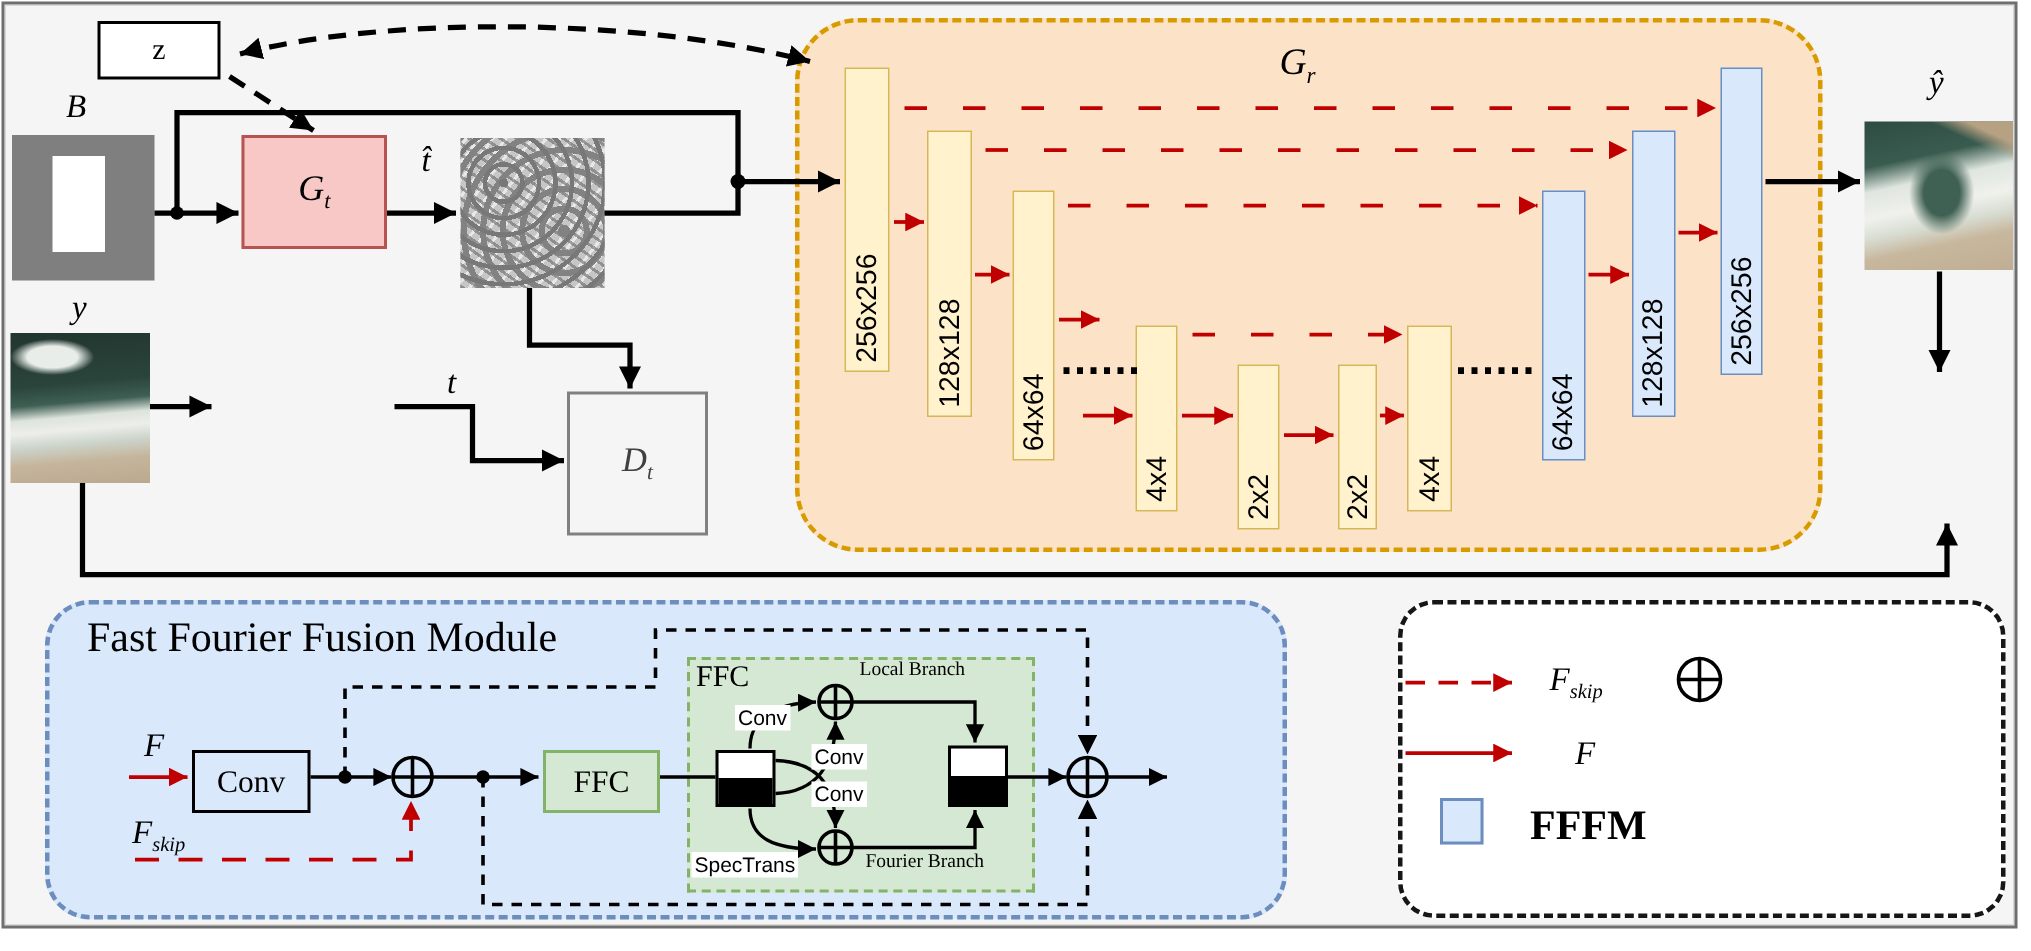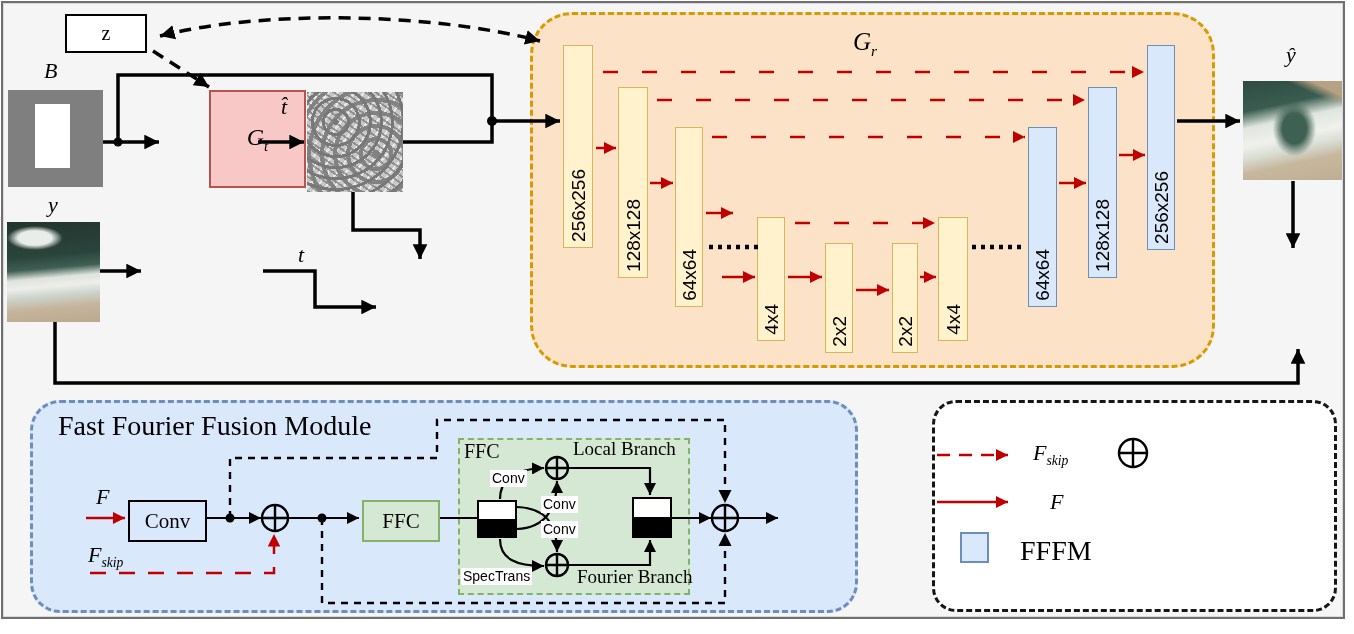--- a/index.html
+++ b/index.html
@@ -37,21 +37,21 @@
   .bar.enc{background:var(--yellow_fill);border:1.5px solid var(--yellow_border);}
   .bar.dec{background:var(--blue_fill);border:1.5px solid var(--blue_border);}
   .bar span{writing-mode:vertical-rl;transform:rotate(180deg);
             font-family:"Liberation Sans","DejaVu Sans",sans-serif;font-size:19px;line-height:1;}
   
   .lab{position:absolute;z-index:4;white-space:nowrap;}
   .it{font-style:italic;}
   .math{font-style:italic;font-size:22px;}
   sub{font-size:0.62em;font-style:italic;}
   .title{font-size:28px;}
-  .branch{font-size:19px;}
+  .branch{font-size:13px;}
   .chip{font-family:"Liberation Sans","DejaVu Sans",sans-serif;font-size:14px;background:#fff;
         padding:0 2px;z-index:6;line-height:1.2;}
   
   .img{z-index:3;}
   .img-b{background:#7f7f7f;}
   .img-b::after{content:"";position:absolute;left:28%;top:14%;width:37%;height:66%;background:#fff;}
   .img-that{background-color:#c6c6c6;background-image:
       repeating-radial-gradient(circle at 30% 30%, #787878 0 3px, transparent 3px 11px),
       repeating-radial-gradient(circle at 72% 62%, #828282 0 4px, transparent 4px 13px),
       repeating-linear-gradient(35deg, rgba(96,96,96,.55) 0 2px, transparent 2px 6px),
@@ -88,29 +88,32 @@
   <div class="abs gr-region" style="left:530px;top:12px;width:685px;height:356px;"></div>
   <div class="abs fffm-region" style="left:30px;top:400px;width:828px;height:213px;"></div>
   <div class="abs ffc-detail" style="left:458px;top:438px;width:232px;height:157px;"></div>
   <div class="abs legend-box" style="left:932px;top:400px;width:405px;height:212px;"></div>
 
   <div class="abs cbox zbox" style="left:65px;top:14px;width:82px;height:39px;">
     <span>z</span>
   </div>
   <div class="lab math" style="left:44px;top:58px;">B</div>
   <div class="abs img img-b" style="left:8px;top:90px;width:95px;height:97px;"></div>
-  <div class="abs cbox gtbox" style="left:161px;top:90px;width:97px;height:98px;margin-left:48px;">
+  <div class="abs cbox gtbox" style="left:161px;top:90px;width:97px;height:76px;">
     <span><span class="it">G</span><sub>t</sub></span>
   </div>
   <div class="lab math" style="left:281px;top:94px;">t̂</div>
   <div class="abs img img-that" style="left:307px;top:92px;width:96px;height:100px;"></div>
 
   <div class="lab math" style="left:48px;top:192px;">y</div>
   <div class="abs img img-y" style="left:7px;top:222px;width:93px;height:100px;"></div>
   <div class="lab math" style="left:298px;top:242px;">t</div>
+  <div class="abs cbox dbox" style="left:378px;top:261px;width:94px;height:96px;">
+    <span><span class="it">D</span><sub>t</sub></span>
+  </div>
 
   <div class="lab" style="left:853px;top:28px;font-size:25px;">
     <span class="it">G</span><sub>r</sub>
   </div>
   <div class="abs bar enc" style="left:563px;top:45px;width:30px;height:203px;">
       <span>256x256</span>
     </div>
   <div class="abs bar enc" style="left:618px;top:87px;width:30px;height:191px;">
       <span>128x128</span>
     </div>
@@ -162,21 +165,21 @@
   <div class="lab chip" style="left:490px;top:470px;">Conv</div>
   <div class="lab chip" style="left:541px;top:496px;">Conv</div>
   <div class="lab chip" style="left:541px;top:521px;">Conv</div>
   <div class="lab chip" style="left:461px;top:568px;">SpecTrans</div>
 
   <div class="lab" style="left:1033px;top:440px;font-size:22px;">
     <span class="it">F</span><sub>skip</sub>
   </div>
   <div class="lab math" style="left:1050px;top:489px;">F</div>
   <div class="abs swatch" style="left:960px;top:532px;width:29px;height:31px;"></div>
-  <div class="lab title" style="left:1020px;top:535px;">FFFM</div>
+  <div class="lab title" style="left:1020px;top:535px;font-weight:bold;">FFFM</div>
 
   <svg class="wire" width="1354" height="634" viewBox="0 0 1354 634">
     <defs>
       <marker id="mB" viewBox="0 0 10 10" refX="10" refY="5" markerWidth="4.2" markerHeight="4.2" orient="auto" markerUnits="strokeWidth">
           <path class="mB" d="M0 0 L10 5 L0 10 Z"></path>
         </marker>
       <marker id="mBrev" viewBox="0 0 10 10" refX="10" refY="5" markerWidth="4.2" markerHeight="4.2" orient="auto-start-reverse" markerUnits="strokeWidth">
           <path class="mB" d="M0 0 L10 5 L0 10 Z"></path>
         </marker>
       <marker id="mBs" viewBox="0 0 10 10" refX="10" refY="5" markerWidth="5.5" markerHeight="5.5" orient="auto" markerUnits="strokeWidth">

